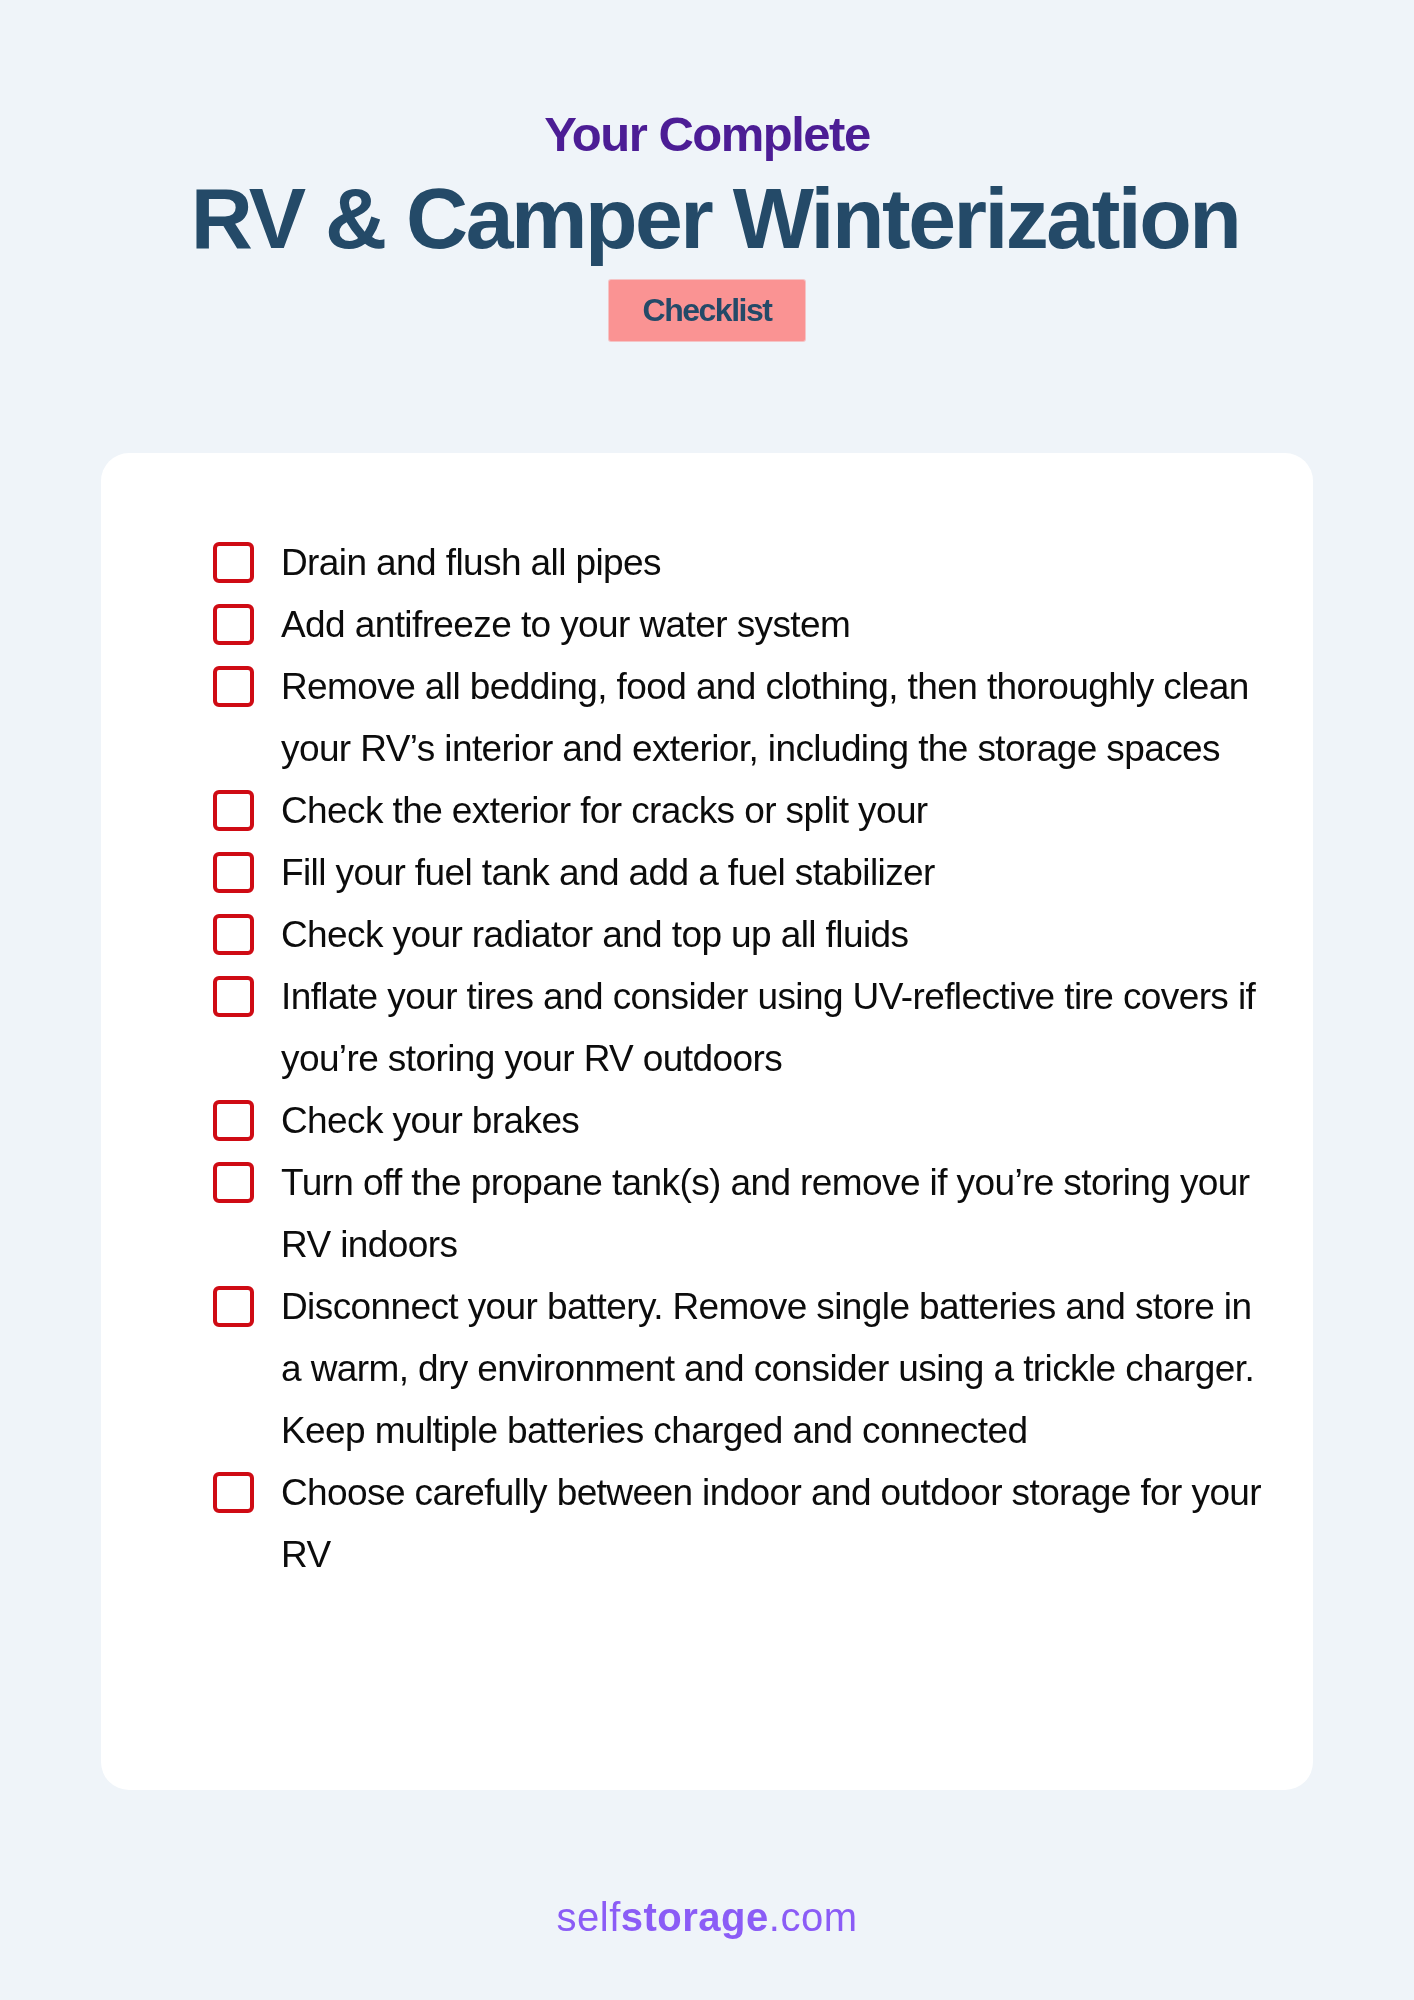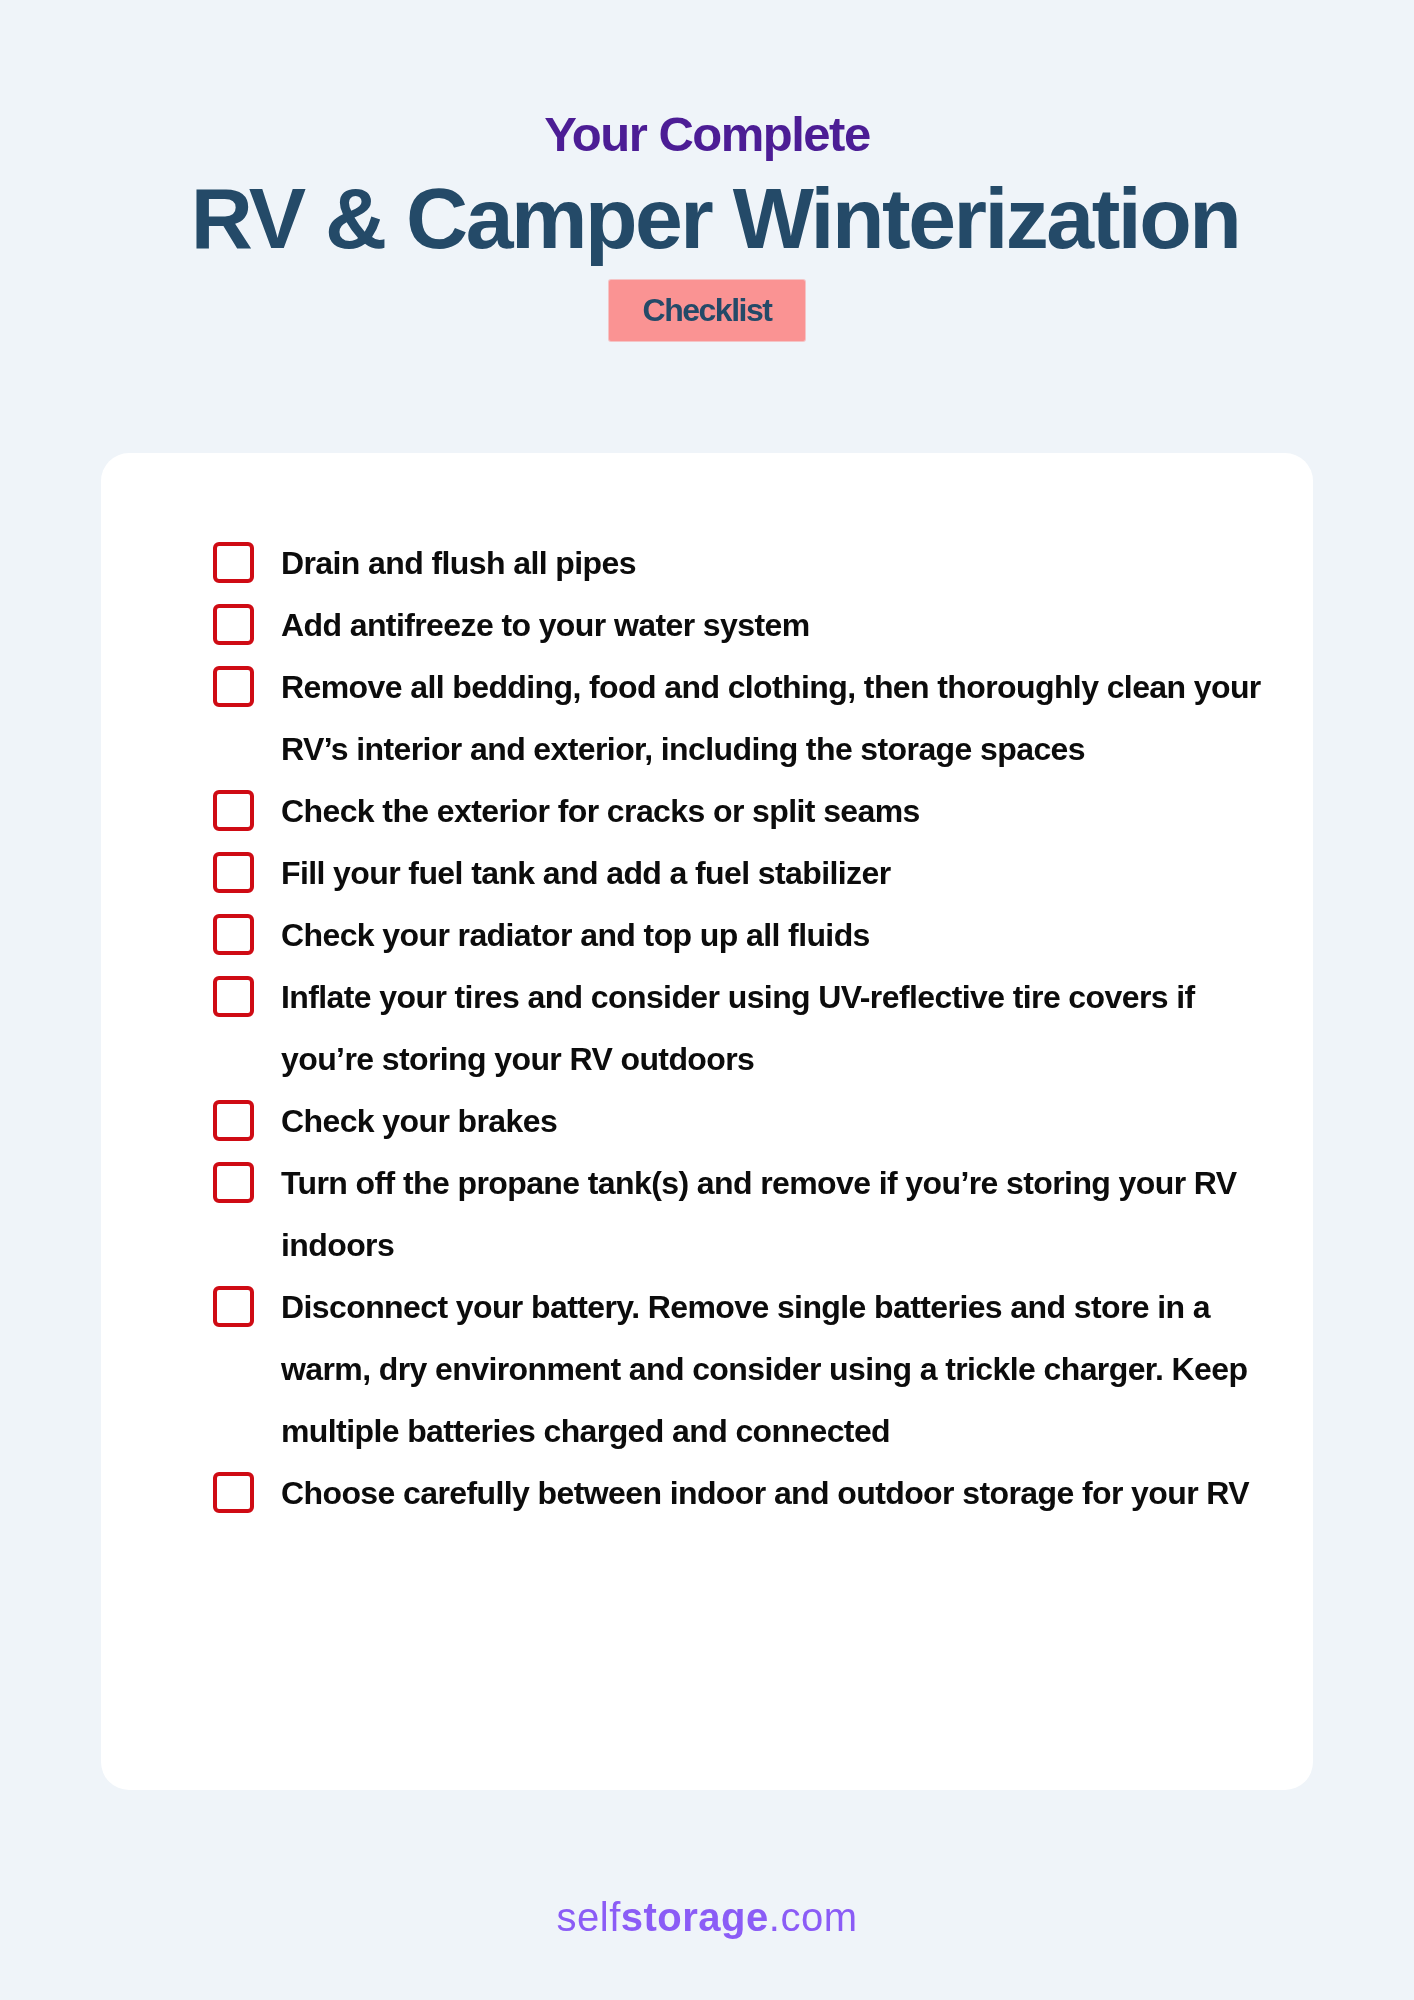--- a/index.html
+++ b/index.html
@@ -73,25 +73,24 @@
       top: 79px;
       width: 1060px;
       margin: 0;
       padding: 0;
       list-style: none;
     }
     .item {
       position: relative;
       padding-left: 174px;
       margin-left: -100px;
-      font-size: 32px;
+      font-size: 37px;
       line-height: 62px;
       color: #0c0c0c;
       letter-spacing: -0.6px;
-      font-weight: bold;
     }
     .checkbox {
       position: absolute;
       left: 106px;
       top: 10px;
       width: 33px;
       height: 33px;
       border: 4px solid #cf0b14;
       border-radius: 6px;
       background: #ffffff;
@@ -136,21 +135,21 @@
     <li class="item">
       <span class="checkbox"></span>
       <span class="item-text">Add antifreeze to your water system</span>
     </li>
     <li class="item">
       <span class="checkbox"></span>
       <span class="item-text">Remove all bedding, food and clothing, then thoroughly clean your RV’s interior and exterior, including the storage spaces</span>
     </li>
     <li class="item">
       <span class="checkbox"></span>
-      <span class="item-text">Check the exterior for cracks or split seams</span>
+      <span class="item-text">Check the exterior for cracks or split your</span>
     </li>
     <li class="item">
       <span class="checkbox"></span>
       <span class="item-text">Fill your fuel tank and add a fuel stabilizer</span>
     </li>
     <li class="item">
       <span class="checkbox"></span>
       <span class="item-text">Check your radiator and top up all fluids</span>
     </li>
     <li class="item">

